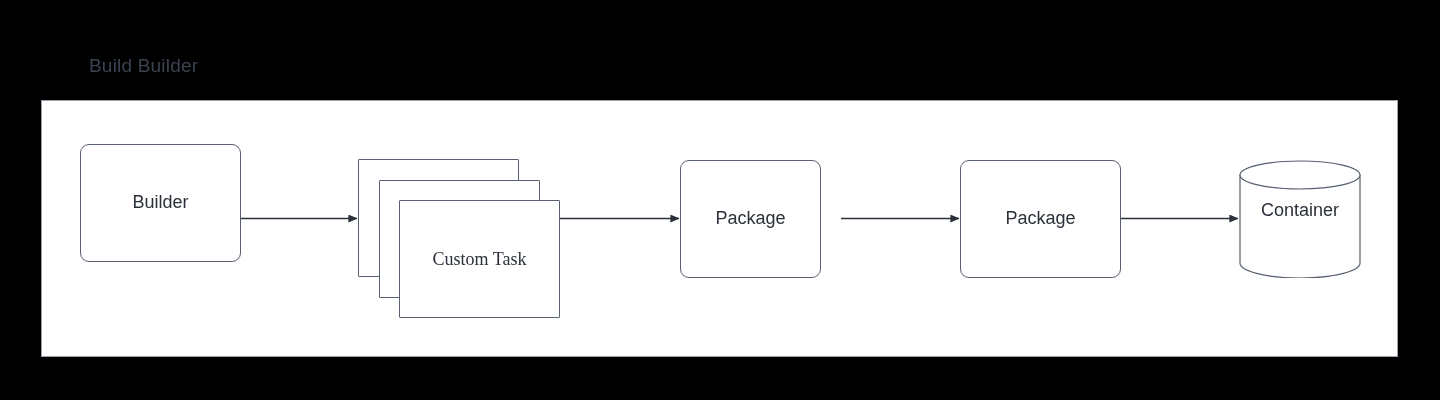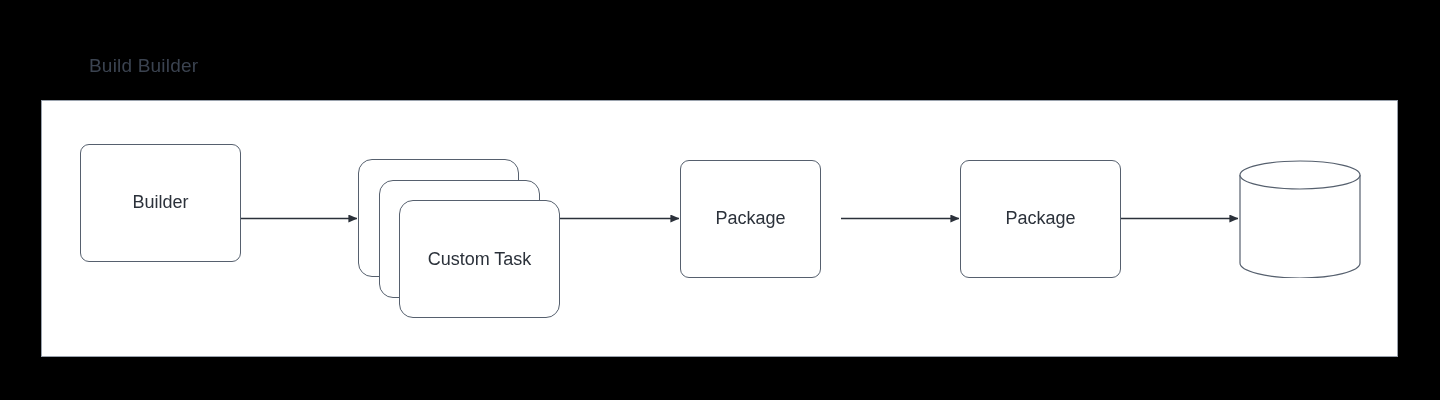--- a/index.html
+++ b/index.html
@@ -56,32 +56,32 @@
     font-family: "Liberation Sans", sans-serif;
   }
   .node-builder  { left: 80px;  top: 144px; width: 161px; height: 118px; }
   .node-package  { left: 680px; top: 160px; width: 141px; height: 118px; }
   .node-publish  { left: 960px; top: 160px; width: 161px; height: 118px; }
 
   .stack-card {
     position: absolute;
     background: #ffffff;
     border: 1px solid #56606e;
-    border-radius: 14px;
+    border-radius: 1px;
     box-sizing: border-box;
     width: 161px;
     height: 118px;
     display: flex;
     align-items: center;
     justify-content: center;
     text-align: center;
     overflow: hidden;
     color: #2b313a;
     font-size: 18px;
-    font-family: Liberation Sans, sans-serif;
+    font-family: Liberation Serif, serif;
   }
   .stack-back   { left: 358px; top: 159px; z-index: 1; }
   .stack-middle { left: 379px; top: 180px; z-index: 2; }
   .stack-front  { left: 399px; top: 200px; z-index: 3; }
 
   .cylinder {
     position: absolute;
     left: 1239px;
     top: 160px;
     width: 122px;
@@ -141,20 +141,21 @@
   <div class="node node-publish">
     <span>Package</span>
   </div>
 
   <div class="cylinder">
     <svg width="122" height="118" viewBox="0 0 122 118">
       <path d="M1,15 L1,103 A60,15 0 0 0 121,103 L121,15" fill="#ffffff" stroke="#56606e" stroke-width="1.2"></path>
       <ellipse cx="61" cy="15" rx="60" ry="14" fill="#ffffff" stroke="#56606e" stroke-width="1.2"></ellipse>
     </svg>
     <div class="cylinder-label">
+      <div>Container</div>
     </div>
   </div>
 
   <svg class="edge-layer" width="1440" height="400">
     <defs>
       <marker id="arrowhead" markerWidth="9" markerHeight="8" refX="8.6" refY="4" orient="auto" markerUnits="userSpaceOnUse">
         <path d="M0,0 L9,4 L0,8 z" fill="#2b313a"></path>
       </marker>
     </defs>
 

